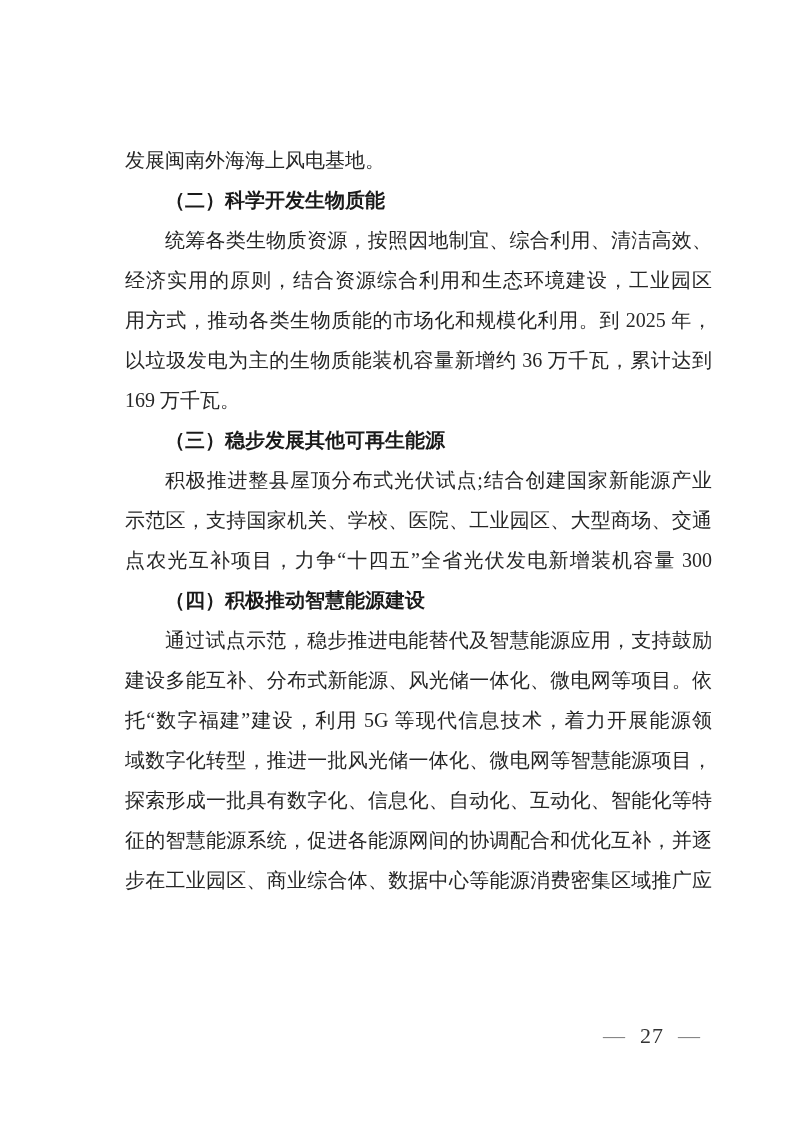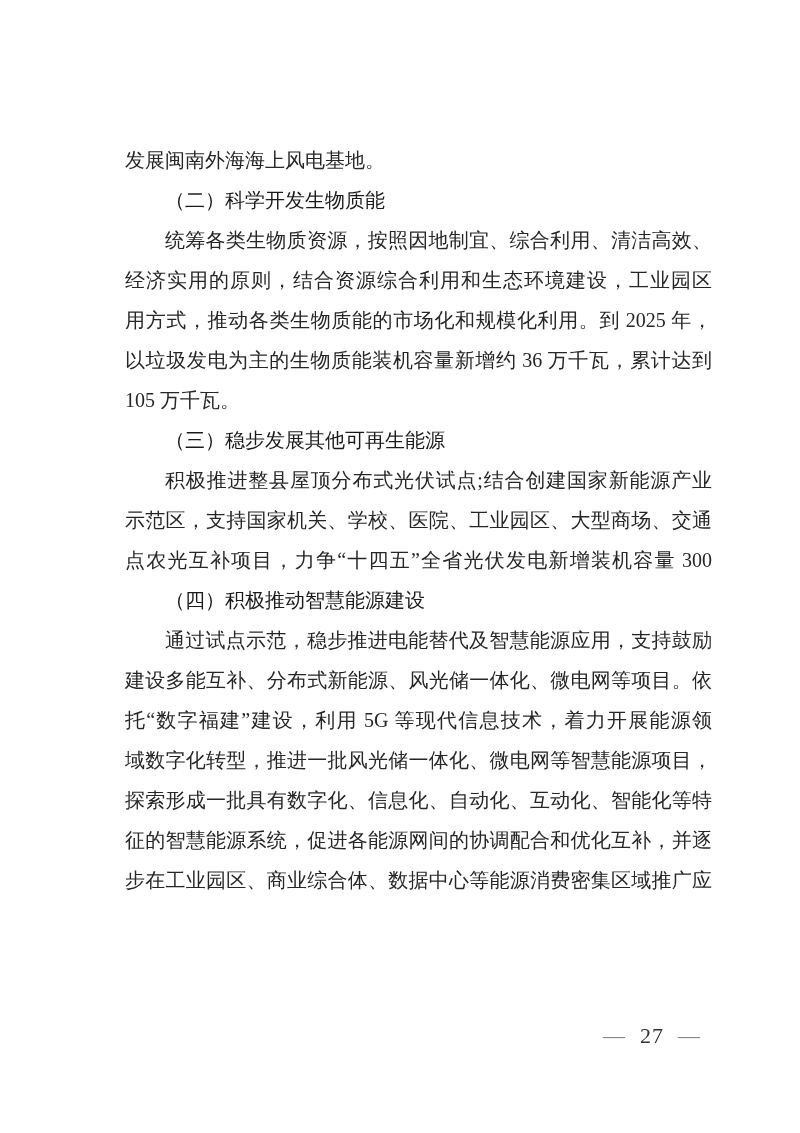--- a/index.html
+++ b/index.html
@@ -37,21 +37,21 @@
     color:var(--text-color);
     margin-left:20px;
   }
   .line.justify{
     text-align-last:justify;
   }
   .line.indent{
     text-indent:2em;
   }
   .line.heading{
-    font-weight:400;
+    font-weight:700;
     color:var(--heading-color);
   }
   .pagenum{
     position:absolute;
     top:1016px;
     right:97px;
     height:40px;
     line-height:40px;
     font-size:22px;
     color:var(--pagenum-color);
@@ -71,21 +71,21 @@
 
 <div class="page">
 
   <div class="content" id="content">
       <div class="line">发展闽南外海海上风电基地。</div>
       <div class="line heading indent">（二）科学开发生物质能</div>
       <div class="line indent justify">统筹各类生物质资源，按照因地制宜、综合利用、清洁高效、</div>
       <div class="line justify">经济实用的原则，结合资源综合利用和生态环境建设，工业园区</div>
       <div class="line justify">用方式，推动各类生物质能的市场化和规模化利用。到 2025 年，</div>
       <div class="line justify">以垃圾发电为主的生物质能装机容量新增约 36 万千瓦，累计达到</div>
-      <div class="line">105 万千瓦。</div>
+      <div class="line">169 万千瓦。</div>
       <div class="line heading indent">（三）稳步发展其他可再生能源</div>
       <div class="line indent justify">积极推进整县屋顶分布式光伏试点;结合创建国家新能源产业</div>
       <div class="line justify">示范区，支持国家机关、学校、医院、工业园区、大型商场、交通</div>
       <div class="line justify">点农光互补项目，力争“十四五”全省光伏发电新增装机容量 300</div>
       <div class="line heading indent">（四）积极推动智慧能源建设</div>
       <div class="line indent justify">通过试点示范，稳步推进电能替代及智慧能源应用，支持鼓励</div>
       <div class="line justify">建设多能互补、分布式新能源、风光储一体化、微电网等项目。依</div>
       <div class="line justify">托“数字福建”建设，利用 5G 等现代信息技术，着力开展能源领</div>
       <div class="line justify">域数字化转型，推进一批风光储一体化、微电网等智慧能源项目，</div>
       <div class="line justify">探索形成一批具有数字化、信息化、自动化、互动化、智能化等特</div>

